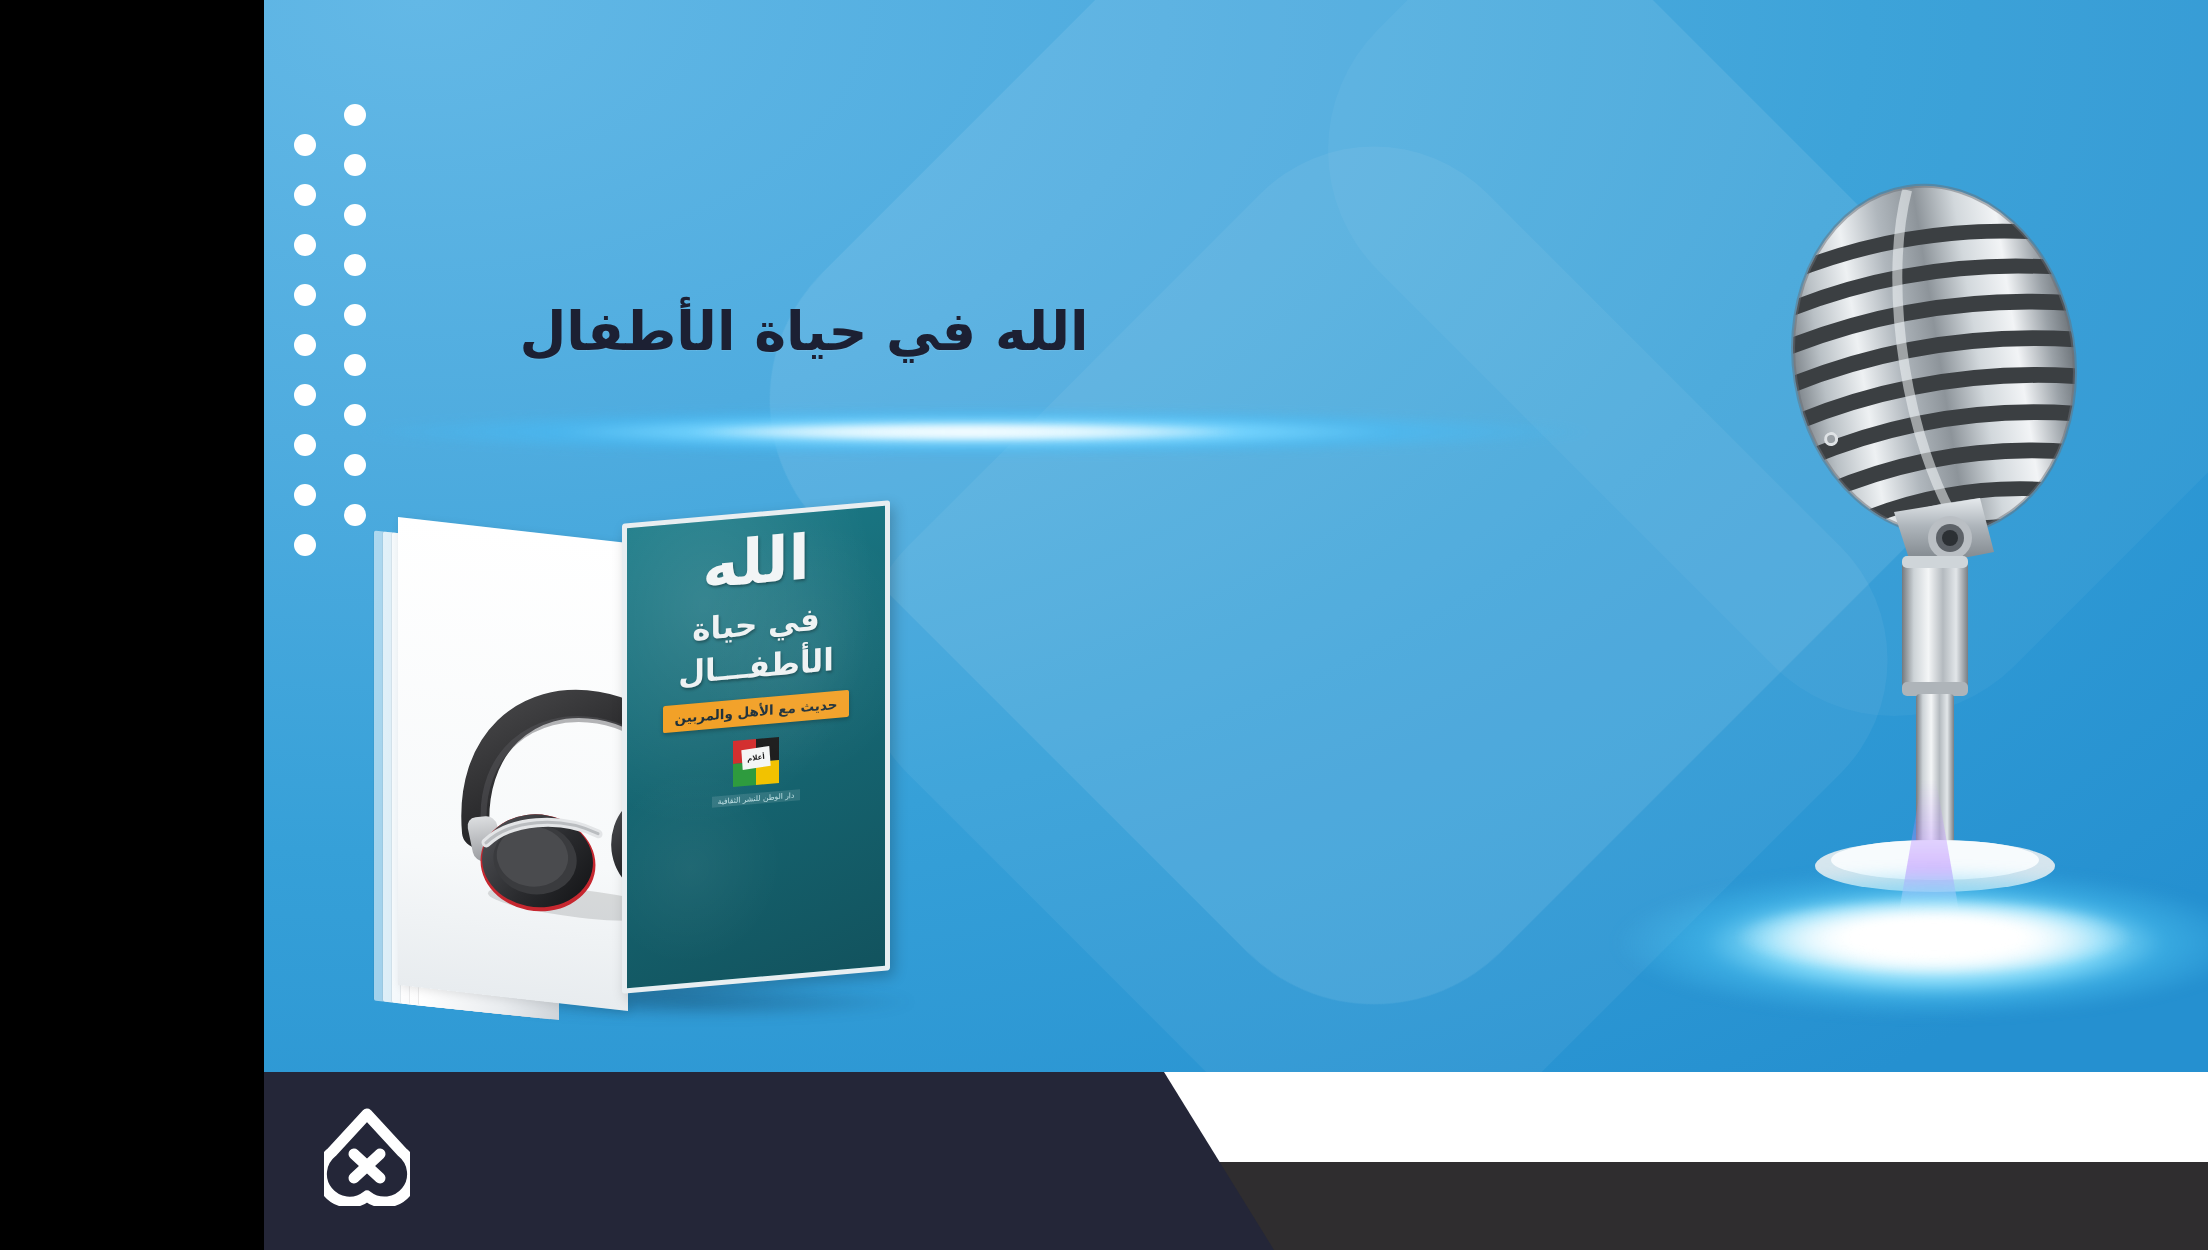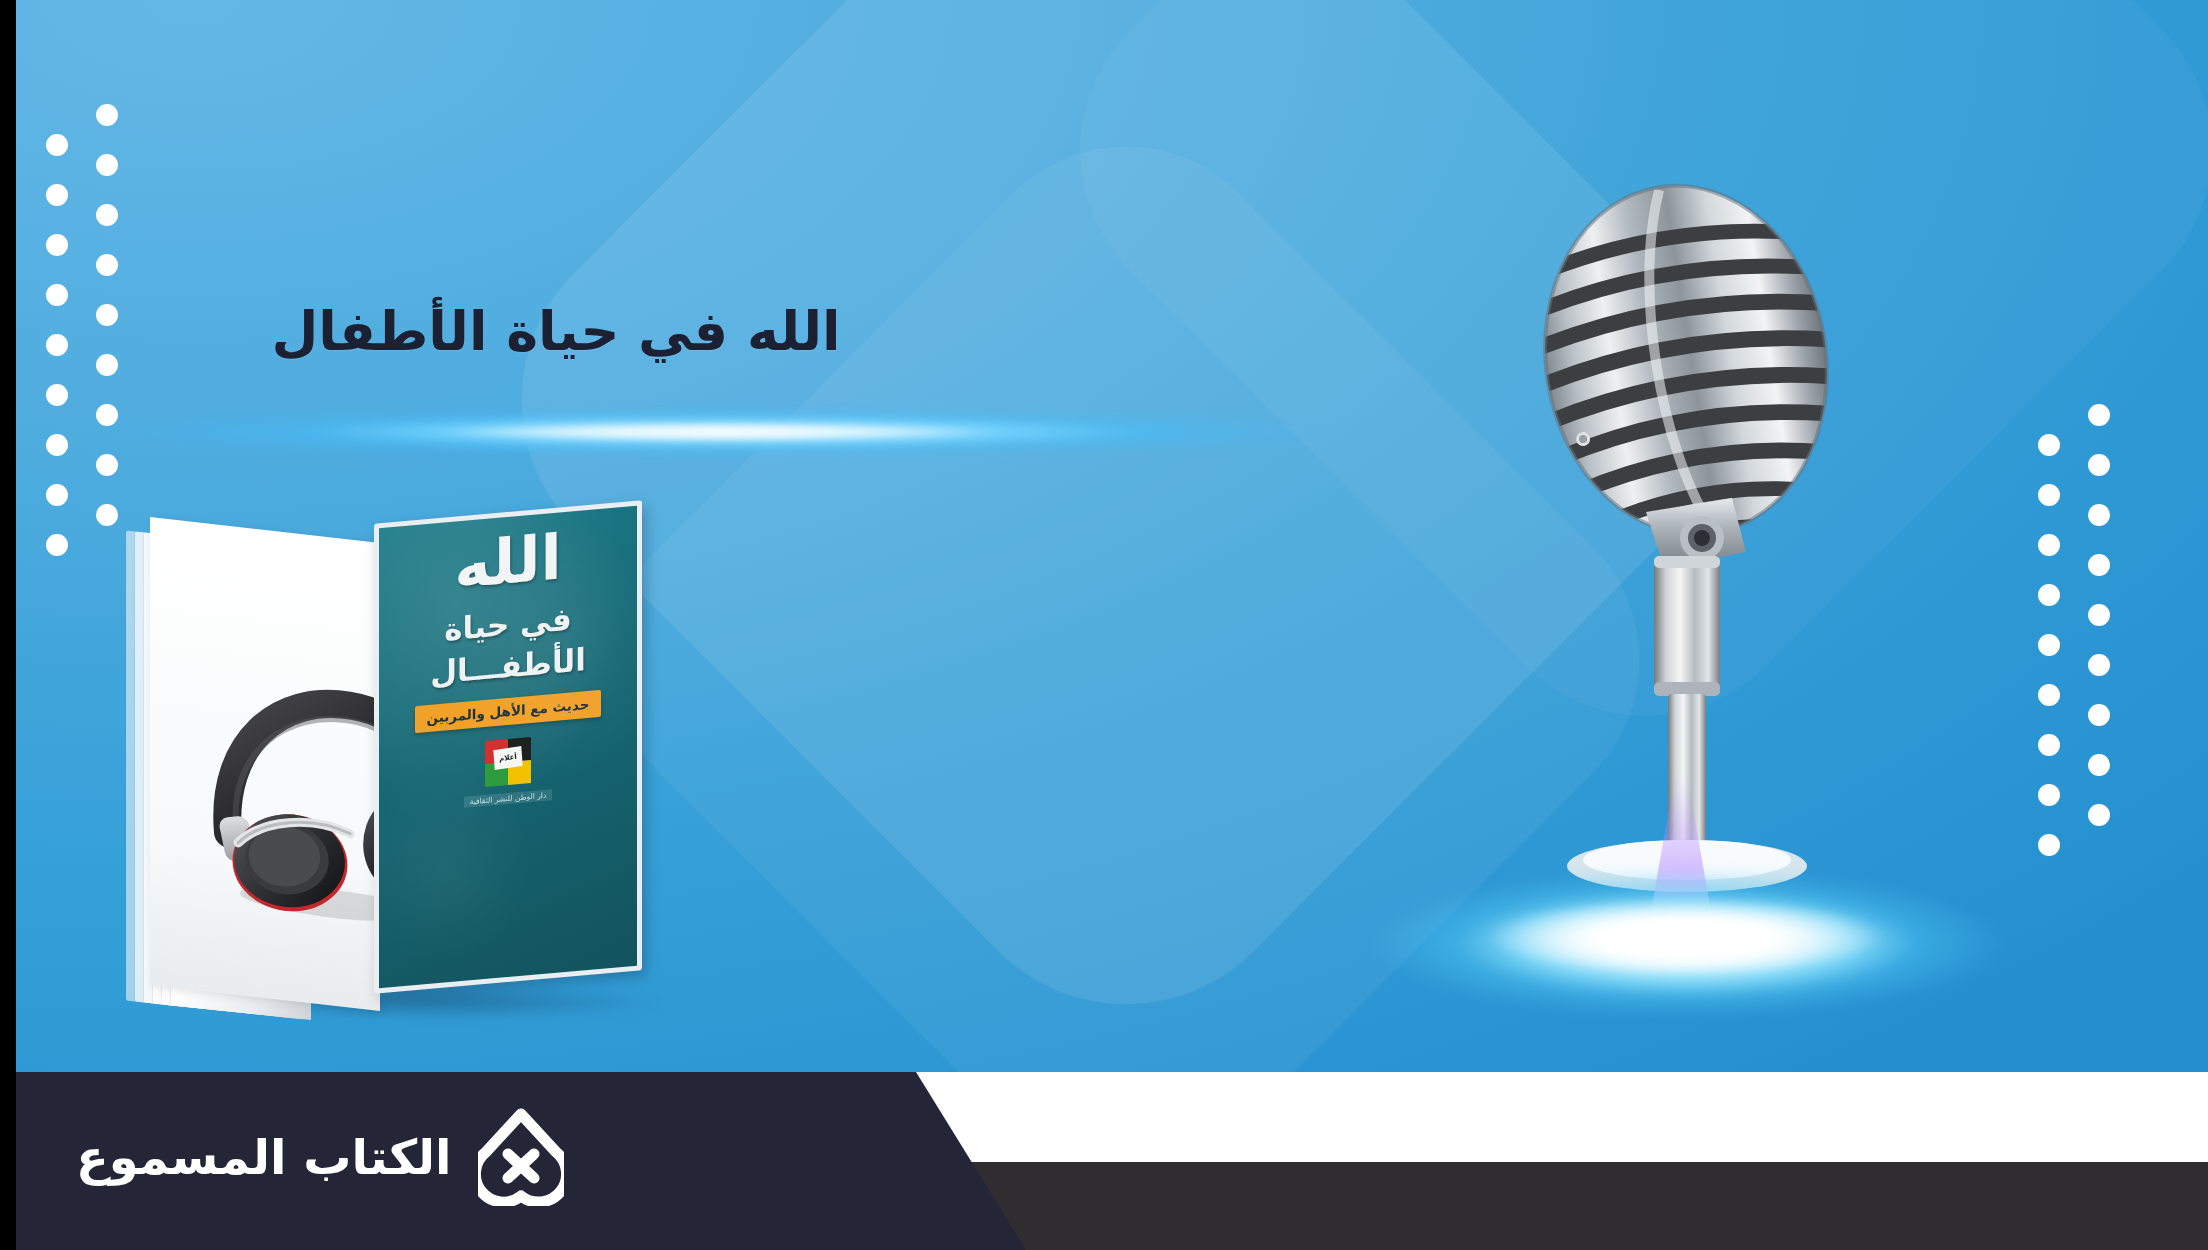--- a/index.html
+++ b/index.html
@@ -1,21 +1,21 @@
 <!DOCTYPE html>
 <html lang="ar" dir="rtl"><head>
 <meta charset="utf-8">
 <title>Audiobook Banner</title>
 <style>
   html,body{margin:0;padding:0;background:#000;}
   *{box-sizing:border-box;}
 
   .stage{
     position:relative;
-    width:2192px;
+    width:1944px;
     height:1250px;
     overflow:hidden;
     font-family:"DejaVu Sans","Liberation Sans",sans-serif;
     background:#3E9FD6;
   }
 
   
   .bg-base{
     position:absolute; inset:0;
     background:
@@ -477,17 +477,16 @@
     <div class="bar-navy"></div>
 
     <div class="brand">
       <div class="brand-mark">
         <svg viewBox="0 0 86 98" xmlns="http://www.w3.org/2000/svg">
           <path d="M43 6 L78 44 A25 25 0 0 1 43 88 A25 25 0 0 1 8 44 Z" fill="none" stroke="#ffffff" stroke-width="11" stroke-linejoin="round"></path>
           <path d="M30 46 L56 70" stroke="#ffffff" stroke-width="11" stroke-linecap="round"></path>
           <path d="M56 46 L30 70" stroke="#ffffff" stroke-width="11" stroke-linecap="round"></path>
         </svg>
       </div>
-      <div class="brand-text">الكتاب المسموع</div>
     </div>
   </div>
 
 </div>
 
 </body></html>

